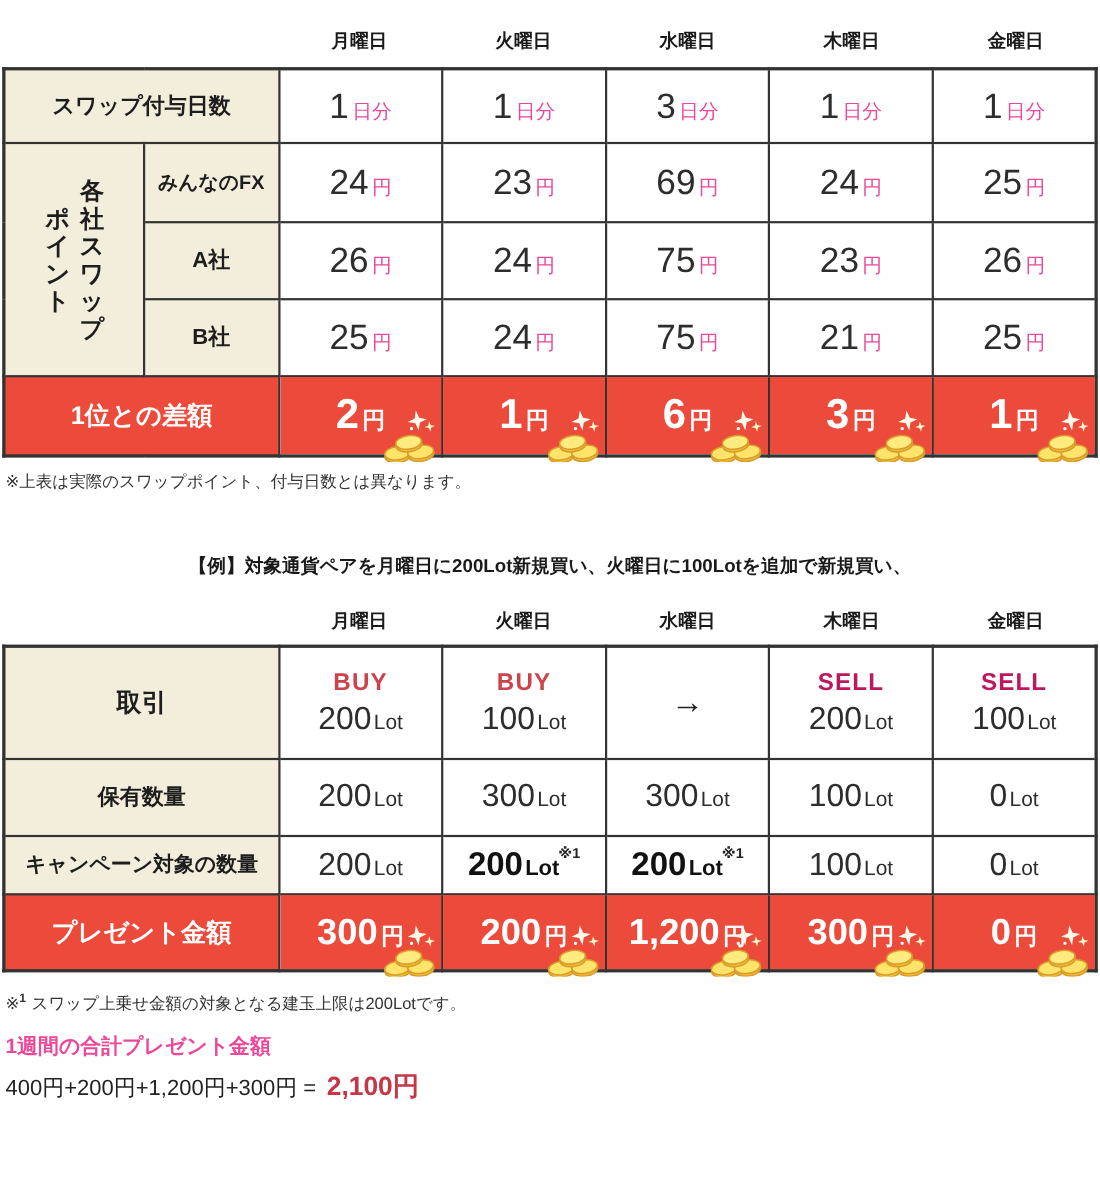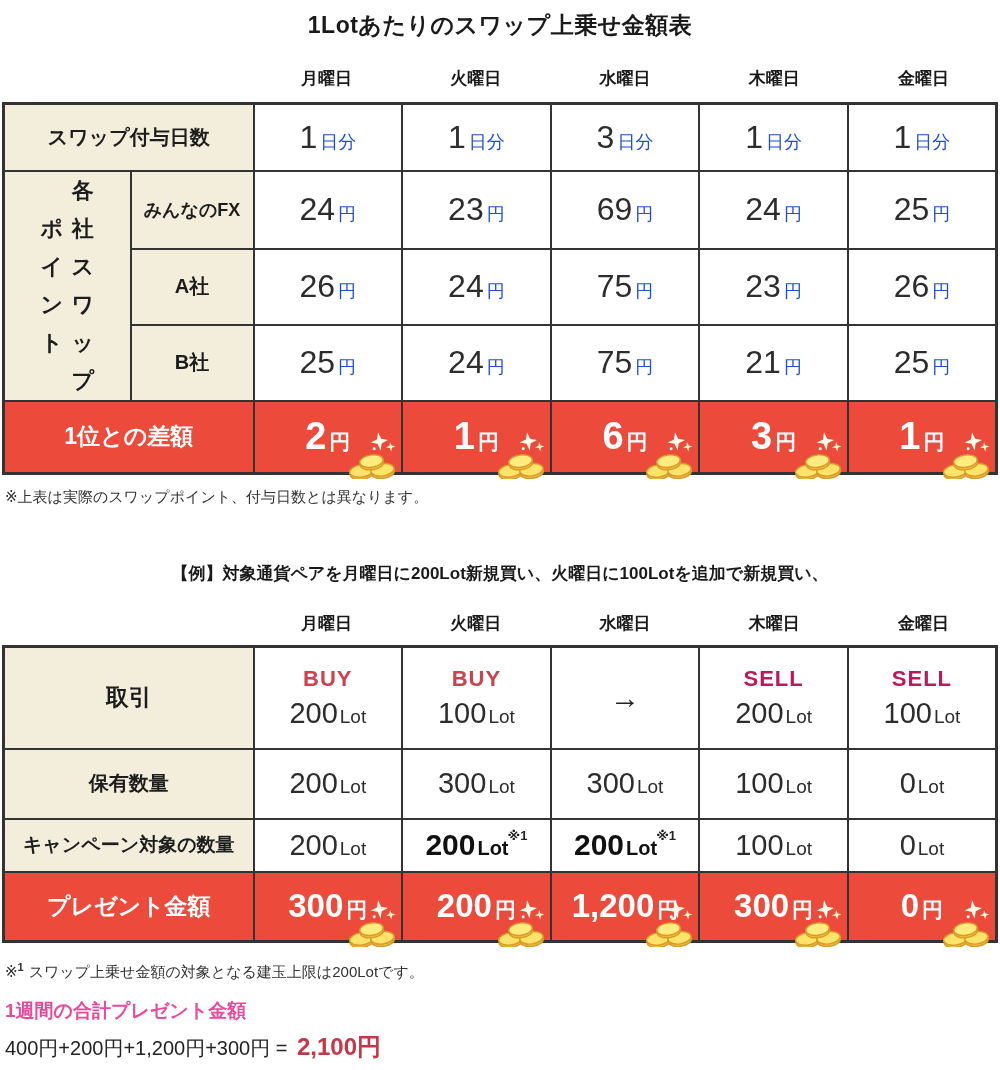--- a/index.html
+++ b/index.html
@@ -18,24 +18,24 @@
   .t2{margin-top:10px;}
   td{border:2px solid #333;padding:0;text-align:center;vertical-align:middle;}
 
   .t1 .r1{height:67px}.t1 .r2{height:72px}.t1 .r3{height:70px}.t1 .r4{height:70px}.t1 .r5{height:73px}
   .t2 .r1{height:102px}.t2 .r2{height:70px}.t2 .r3{height:53px}.t2 .r4{height:70px}
 
   .lbl{background:#F3EEDB;font-weight:bold;color:#1d1d1d;font-size:20px;}
   .lbl-sm{font-size:18px;}
   .lbl-xs{font-size:19px;}
   .vcols{display:flex;justify-content:center;align-items:center;gap:7px;}
-  .vcol{width:24px;font-size:22px;font-weight:bold;line-height:38px;word-break:break-all;text-align:center;color:#1d1d1d;}
+  .vcol{width:24px;font-size:22px;font-weight:bold;line-height:25px;word-break:break-all;text-align:right;color:#1d1d1d;}
 
   .n1{font-size:32px;color:#2d2d2d;}
-  .u1{font-size:18px;color:#1d4ed8;margin-left:3px;text-align:center;}
+  .u1{font-size:18px;color:#ec4899;margin-left:3px;text-align:center;}
 
   .redrow td{background:#EC4B3B;}
   .rlbl{color:#fff;font-weight:bold;font-size:23px;background:#EC4B3B;}
   .rval{position:relative;}
   .rn{font-size:38px;font-weight:bold;color:#fff;}
   .rn2{font-size:33px;font-weight:bold;color:#fff;}
   .ru{font-size:21px;font-weight:bold;color:#fff;margin-left:3px;}
   .coins{position:absolute;right:-1px;bottom:-7px;width:56px;height:48px;z-index:2;pointer-events:none;}
 
   .note{font-size:15px;color:#333;margin:13px 0 0 5px;}
@@ -77,21 +77,20 @@
         <ellipse cx="41" cy="45.2" rx="13.5" ry="7" fill="#FFE469"></ellipse>
         <ellipse cx="30" cy="36.5" rx="13.5" ry="7" fill="#F2BE34"></ellipse>
         <ellipse cx="30" cy="33.7" rx="13.5" ry="7" fill="#FFEB7E"></ellipse>
       </g>
     </g>
   </symbol>
 </svg>
 
 <div class="page">
 
-  <h1 class="title">1Lotあたりのスワップ上乗せ金額表</h1>
 
   <div class="dayrow dh1">
     <div></div>
     <div class="day">月曜日</div>
     <div class="day">火曜日</div>
     <div class="day">水曜日</div>
     <div class="day">木曜日</div>
     <div class="day">金曜日</div>
   </div>
 

